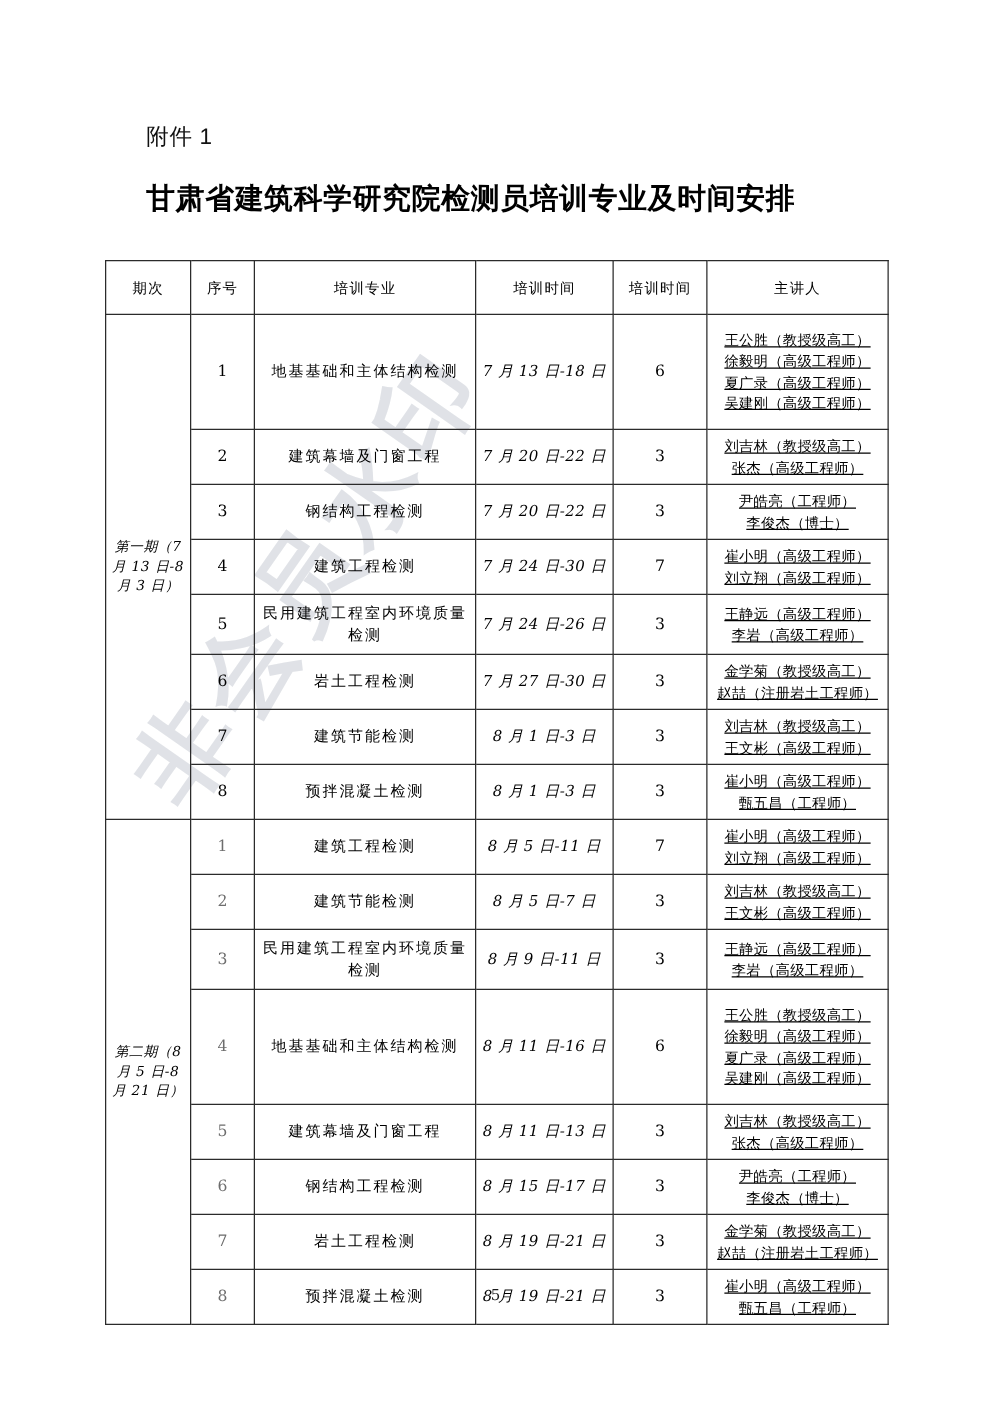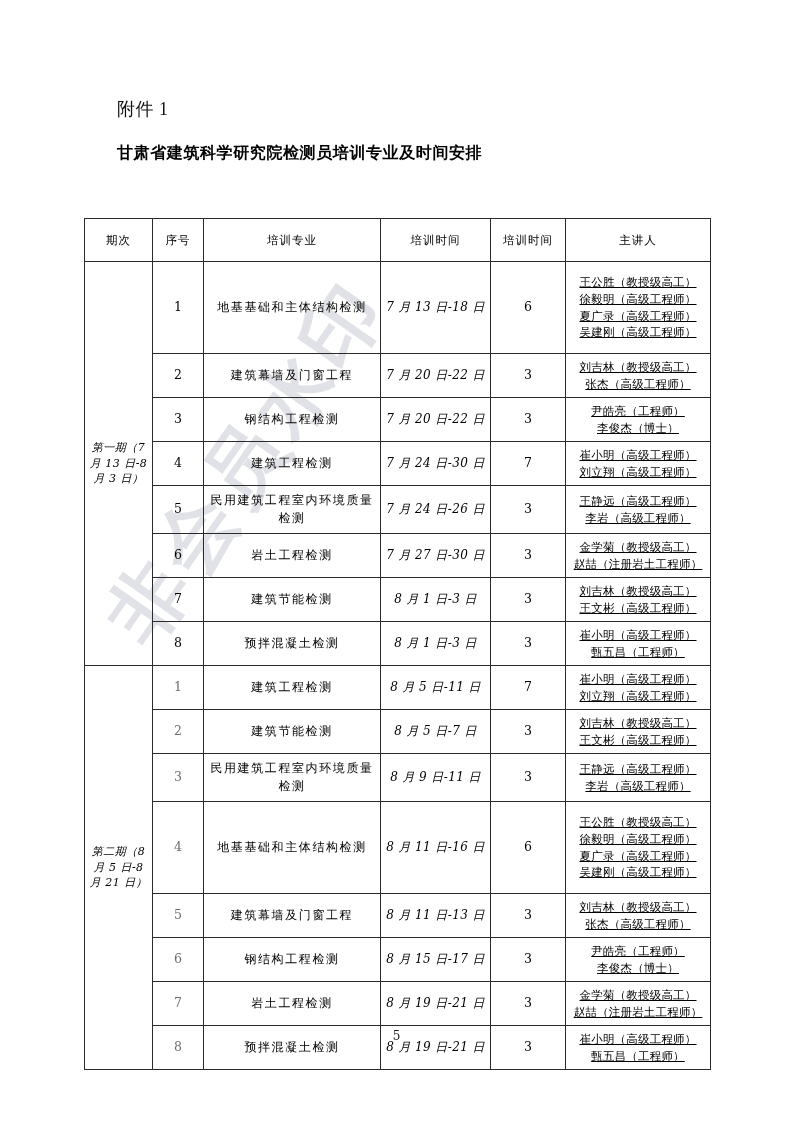--- a/index.html
+++ b/index.html
@@ -52,40 +52,40 @@
     position: absolute;
     left: 0; top: 0;
     width: 793px;
     z-index: 10;
   }
   .attachment-label {
     position: absolute;
     left: 117px;
     top: 97px;
     font-size: 18px;
-    font-family: Liberation Serif, serif;
+    font-family: Liberation Sans, sans-serif;
     letter-spacing: 0.5px;
     color: #111;
   }
   .doc-title {
     position: absolute;
     left: 117px;
     top: 143px;
-    font-size: 16px;
+    font-size: 23px;
     font-weight: 700;
     letter-spacing: 0.6px;
     color: #000;
     white-space: nowrap;
   }
 
   
   .schedule-table {
     position: absolute;
     left: 84px;
-    top: 218px;
+    top: 208px;
     width: 626px;
     border-collapse: collapse;
     table-layout: fixed;
     font-size: 11.5px;
   }
   .schedule-table td, .schedule-table th {
     border: 1px solid #2b2b2b;
     padding: 2px 2px;
     text-align: center;
     vertical-align: middle;

